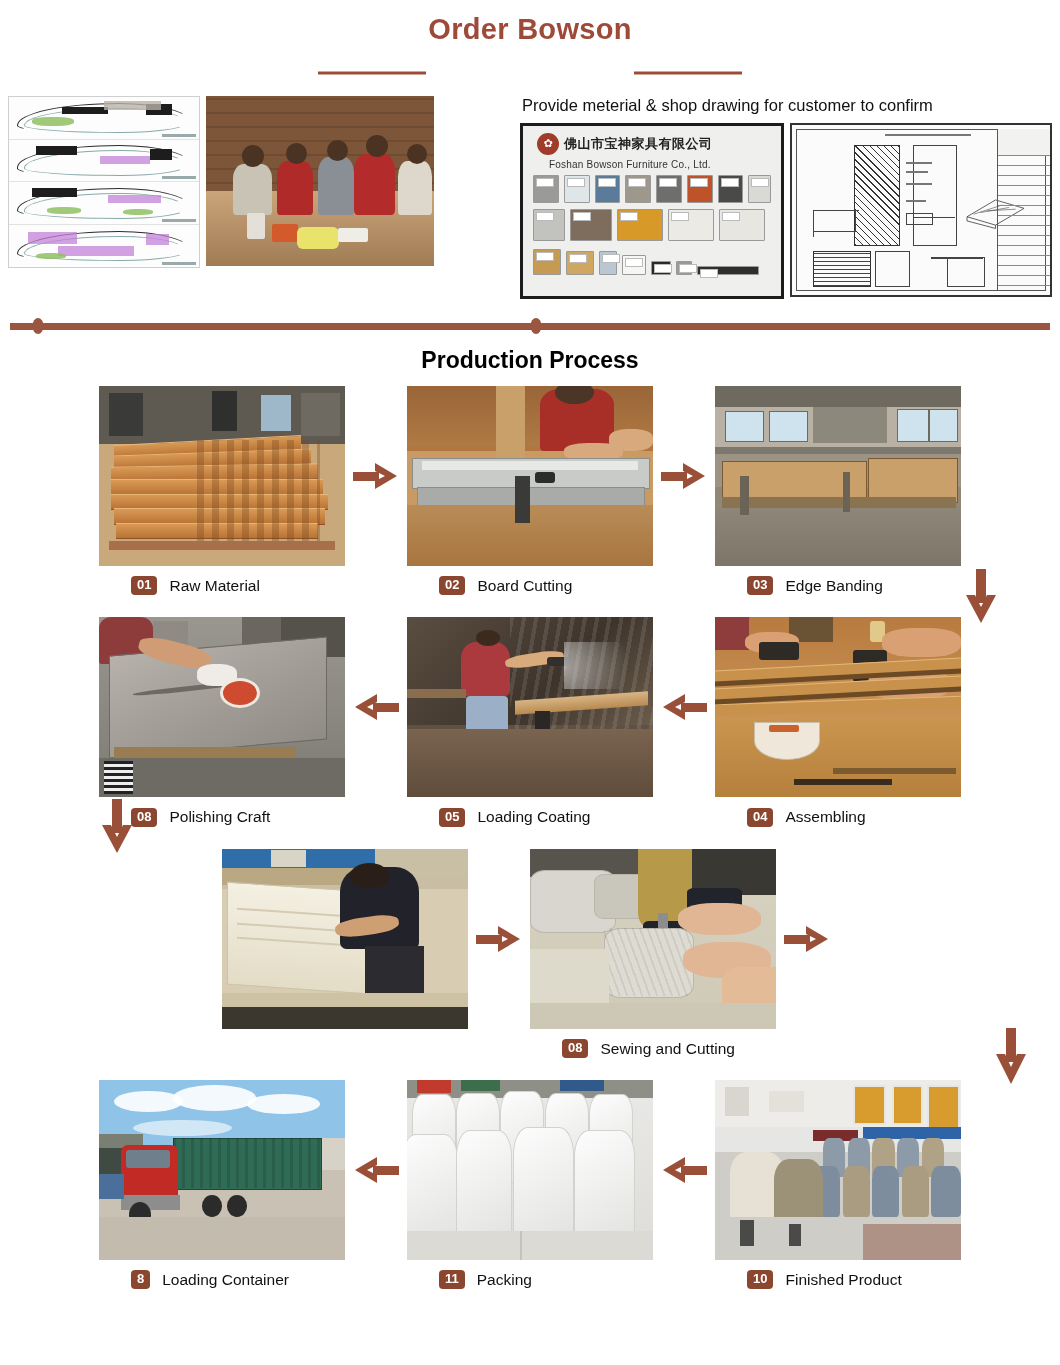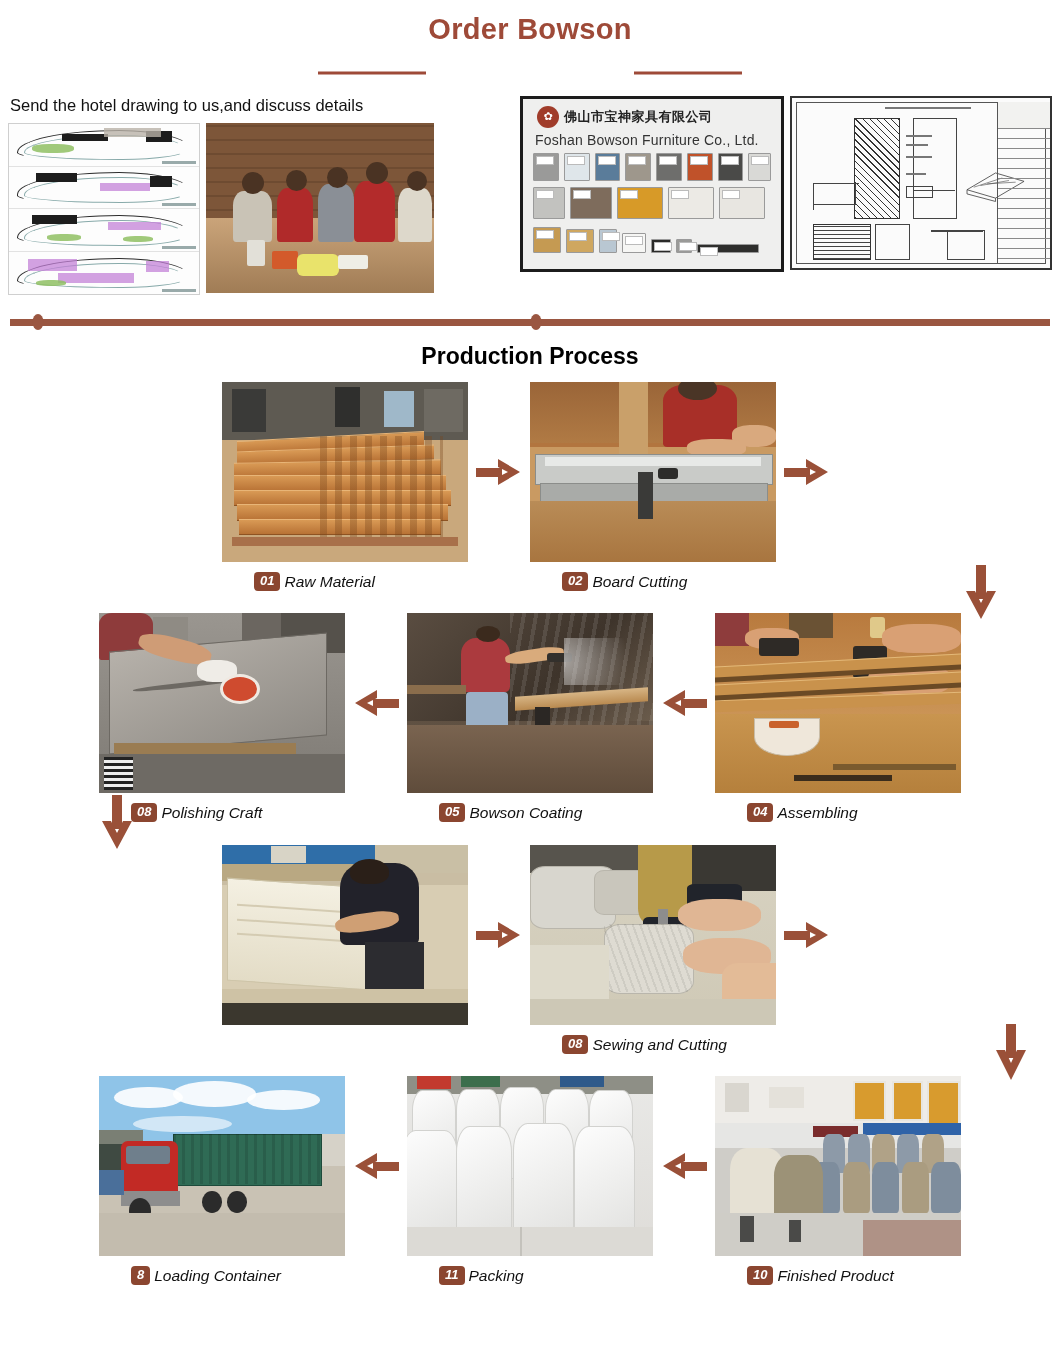--- a/index.html
+++ b/index.html
@@ -113,21 +113,21 @@
 
   
   .board{
     width:262px;height:170px;background:#efefee;
     border:3px solid #1c1c1c;position:relative;overflow:hidden;
   }
   .board-head{height:30px;display:flex;align-items:center;gap:5px;padding:3px 0 0 14px;}
   .bh-logo{width:22px;height:22px;border-radius:50%;background:#a03c2a;
            display:flex;align-items:center;justify-content:center;color:#fff;font-size:11px;}
   .bh-cn{font-size:13px;font-weight:bold;color:#222;letter-spacing:.5px;font-family:Liberation Mono, monospace;}
-  .bh-en{font-size:14px;color:#333;letter-spacing:.2px;margin-left:12px;}
+  .bh-en{font-size:10px;color:#333;letter-spacing:.2px;margin-left:26px;}
   .sw-row{display:flex;gap:5px;padding:0 10px;margin-top:3px;}
   .sw{border:1px solid #9a9a9a;position:relative;border-radius:1px;}
   .sw::before{content:"";position:absolute;left:2px;top:2px;width:16px;height:7px;
               background:#fff;border:1px solid #bbb;}
 
   
   .cad{
     width:262px;height:170px;background:#fbfbfb;border:2px solid #333;
     position:relative;overflow:hidden;
   }
@@ -156,22 +156,22 @@
     text-align:center;font-size:23px;font-weight:bold;color:#000;
     margin:2px 0 12px 0;
   }
 
   
   .prod{position:relative;padding:0 10px;}
   .prow{display:flex;align-items:flex-start;justify-content:center;}
   .cell{width:246px;}
   .cell .pic{width:246px;height:180px;overflow:hidden;position:relative;}
   .caption{
-    display:flex;align-items:center;justify-content:center;
-    gap:4px;margin-top:10px;font-style:italic;
+    display:flex;align-items:flex-end;justify-content:center;
+    gap:12px;margin-top:10px;
   }
   .caption.left{justify-content:flex-start;padding-left:32px;}
   .badge{
     background:#8B4630;color:#fff;font-size:13px;font-weight:bold;
     border-radius:4px;padding:2px 6px;line-height:1.15;flex:0 0 auto;
   }
   .cap-text{font-size:15.5px;color:#111;line-height:1.25;}
   .cap-text .l2{display:block;}
 
   
@@ -262,21 +262,20 @@
 <div class="page-title">Order Bowson</div>
 
 <div class="brand-divider">
   <div class="bd-line left"></div>
   <div class="bd-line right"></div>
 </div>
 
 <div class="order-row">
 
   <div class="order-col left">
-    <div class="order-caption">Send the hotel drawing to us,and discuss details</div>
     <div class="order-imgs">
 
       <div class="plan">
         <div class="plan-band">
           <div class="plan-curve"></div>
             <div class="plan-curve2"></div>
           <div class="plan-blk" style="left:28%;top:24%;width:24%;height:16%;"></div>
           <div class="plan-blk" style="left:72%;top:18%;width:14%;height:26%;"></div>
           <div class="plan-green" style="left:12%;top:48%;width:22%;height:22%;"></div>
           <div class="plan-grey" style="left:50%;top:10%;width:30%;height:22%;"></div>
@@ -325,20 +324,21 @@
         <div class="head" style="left:88%;bottom:60%;width:20px;height:20px;"></div>
         <div class="obj" style="left:18%;bottom:16%;width:18px;height:26px;background:#e2e0d8;"></div>
         <div class="obj" style="left:29%;bottom:14%;width:26px;height:18px;background:#d35a2b;"></div>
         <div class="obj" style="left:40%;bottom:10%;width:42px;height:22px;background:#e9e36b;border-radius:6px;"></div>
         <div class="obj" style="left:58%;bottom:14%;width:30px;height:14px;background:#efeee6;"></div>
       </div>
     </div>
   </div>
 
   <div class="order-col right">
+    <div class="order-caption">Provide meterial &amp; shop drawing for customer to confirm</div>
     <div class="order-imgs">
 
       <div class="board">
         <div class="board-head">
           <div class="bh-logo">✿</div>
           <div class="bh-cn">佛山市宝神家具有限公司</div>
         </div>
         <div class="bh-en">Foshan Bowson Furniture Co., Ltd.</div>
         <div class="sw-row" style="margin-top:5px;">
           <div class="sw" style="width:30px;height:26px;background:#9a9a99;"></div>
@@ -481,20 +481,43 @@
       </div>
     </div>
 
     <div class="arrow-h">
       <svg class="arr" width="46" height="30" viewBox="0 0 46 30">
         <rect x="0" y="11" width="26" height="9" fill="#9A5038"></rect>
         <path d="M22 2 L44 15 L22 28 L22 20 L32 15 L22 10 Z" fill="#9A5038"></path>
       </svg>
     </div>
 
+    <div class="cell">
+      <div class="pic eb-bg">
+        <div class="sc">
+          <div class="q" style="left:0;top:0;width:100%;height:12%;background:#6f6a60;"></div>
+          <div class="eb-win" style="left:4%;top:14%;width:15%;height:16%;"></div>
+          <div class="eb-win" style="left:22%;top:14%;width:15%;height:16%;"></div>
+          <div class="eb-win" style="left:74%;top:13%;width:12%;height:17%;"></div>
+          <div class="eb-win" style="left:87%;top:13%;width:11%;height:17%;"></div>
+          <div class="q" style="left:40%;top:12%;width:30%;height:20%;background:#8d887c;"></div>
+          <div class="q" style="left:0;top:34%;width:100%;height:4%;background:#7d786d;"></div>
+          <div class="eb-mach" style="left:3%;top:42%;width:58%;height:20%;"></div>
+          <div class="eb-mach" style="left:62%;top:40%;width:36%;height:24%;"></div>
+          <div class="q" style="left:3%;top:62%;width:95%;height:6%;background:#8a7350;"></div>
+          <div class="q" style="left:0;top:68%;width:100%;height:32%;background:linear-gradient(#8e8779,#7c7568);"></div>
+          <div class="q" style="left:10%;top:50%;width:4%;height:22%;background:#6a6356;"></div>
+          <div class="q" style="left:52%;top:48%;width:3%;height:22%;background:#6a6356;"></div>
+        </div>
+      </div>
+      <div class="caption left">
+        <span class="badge">03</span>
+        <span class="cap-text">Edge Banding</span>
+      </div>
+    </div>
   </div>
 
   <div style="position:relative;height:0;">
     <svg style="position:absolute;right:52px;top:-26px;" width="34" height="56" viewBox="0 0 34 56">
       <rect x="12" y="0" width="10" height="34" fill="#9A5038"></rect>
       <path d="M2 26 L17 54 L32 26 L23 26 L17 38 L11 26 Z" fill="#9A5038"></path>
     </svg>
   </div>
 
   <div class="rowgap"></div>
@@ -547,21 +570,21 @@
           <div class="pc-spray" style="left:64%;top:14%;width:36%;height:26%;"></div>
           <div class="pc-board" style="left:44%;top:44%;width:54%;height:8%;transform:skewY(-4deg);"></div>
           <div class="q" style="left:52%;top:52%;width:6%;height:24%;background:#2b2724;"></div>
           <div class="q" style="left:44%;top:74%;width:24%;height:4%;background:#2b2724;"></div>
           <div class="q" style="left:0;top:62%;width:100%;height:38%;background:linear-gradient(#7a6450,#5f4c3b);"></div>
           <div class="q" style="left:0;top:40%;width:24%;height:5%;background:#8a6d4c;"></div>
         </div>
       </div>
       <div class="caption left">
         <span class="badge">05</span>
-        <span class="cap-text">Bowson Coating</span>
+        <span class="cap-text">Loading Coating</span>
       </div>
     </div>
 
     <div class="arrow-h">
       <svg class="arr" width="46" height="30" viewBox="0 0 46 30">
         <rect x="20" y="11" width="26" height="9" fill="#9A5038"></rect>
         <path d="M24 2 L2 15 L24 28 L24 20 L14 15 L24 10 Z" fill="#9A5038"></path>
       </svg>
     </div>
 

